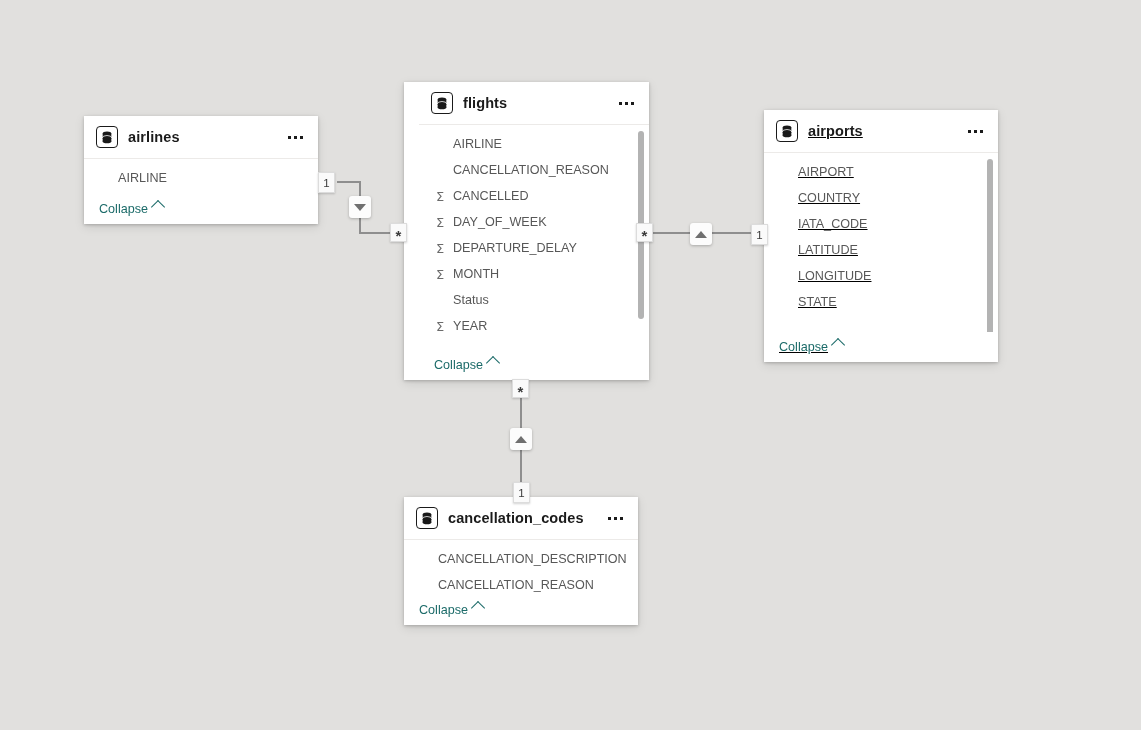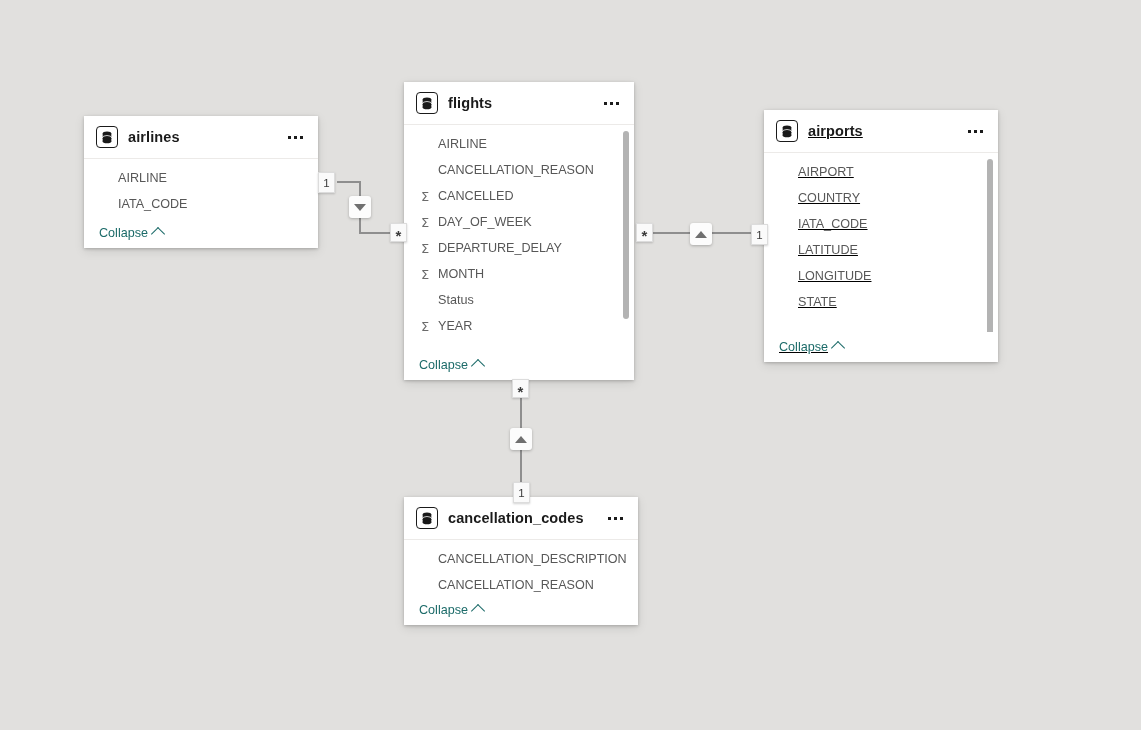--- a/index.html
+++ b/index.html
@@ -120,21 +120,21 @@
     display: flex;
     align-items: center;
     padding-left: 15px;
     background: #fff;
   }
   .collapse-link {
     font-size: 12.6px;
     color: #1c6b69;
     cursor: pointer;
     display: inline-flex;
-    align-items: center;
+    align-items: flex-start;
     gap: 5px;
   }
   .chev-up {
     display: inline-block;
     width: 9px;
     height: 9px;
     border-left: 1.4px solid #1c6b69;
     border-top: 1.4px solid #1c6b69;
     transform: rotate(45deg);
     margin-bottom: -2px;
@@ -216,21 +216,21 @@
 
   <div>
     <div class="rel-line" style="left:520px; top:386px; width:1.6px; height:110px;"></div>
     <div class="rel-badge many" style="left:512px; top:379px;">*</div>
     <div class="rel-badge one" style="left:513px; top:482px;">1</div>
     <div class="rel-arrow" style="left:510px; top:428px;">
       <span class="tri tri-up"></span>
     </div>
   </div>
 
-  <div class="card" style="left:84px; top:116px; width:234px; height:132px;">
+  <div class="card" style="left:84px; top:116px; width:234px; height:108px;">
     <div class="card-header">
       <span class="db-icon">
         <svg width="12" height="13" viewBox="0 0 12 13">
           <ellipse cx="6" cy="2.6" rx="4.3" ry="2.1" fill="#1a1a1a"></ellipse>
           <rect x="1.7" y="2.6" width="8.6" height="3.4" fill="#1a1a1a"></rect>
           <ellipse cx="6" cy="6.2" rx="4.3" ry="2.0" fill="#ffffff"></ellipse>
           <ellipse cx="6" cy="7.2" rx="4.3" ry="2.1" fill="#1a1a1a"></ellipse>
           <rect x="1.7" y="7.2" width="8.6" height="3.0" fill="#1a1a1a"></rect>
           <ellipse cx="6" cy="10.2" rx="4.3" ry="2.1" fill="#1a1a1a"></ellipse>
         </svg>
@@ -253,21 +253,21 @@
       </div>
     </div>
     <div class="collapse-row">
       <span class="collapse-link">
         <span>Collapse</span>
         <span class="chev-up"></span>
       </span>
     </div>
   </div>
 
-  <div class="card" style="left:404px; top:82px; width:230px; height:298px;">
+  <div class="card" style="left:404px; top:82px; width:230px; height:298px;padding-left:15px;">
     <div class="card-header">
       <span class="db-icon">
         <svg width="12" height="13" viewBox="0 0 12 13">
           <ellipse cx="6" cy="2.6" rx="4.3" ry="2.1" fill="#1a1a1a"></ellipse>
           <rect x="1.7" y="2.6" width="8.6" height="3.4" fill="#1a1a1a"></rect>
           <ellipse cx="6" cy="6.2" rx="4.3" ry="2.0" fill="#ffffff"></ellipse>
           <ellipse cx="6" cy="7.2" rx="4.3" ry="2.1" fill="#1a1a1a"></ellipse>
           <rect x="1.7" y="7.2" width="8.6" height="3.0" fill="#1a1a1a"></rect>
           <ellipse cx="6" cy="10.2" rx="4.3" ry="2.1" fill="#1a1a1a"></ellipse>
         </svg>

